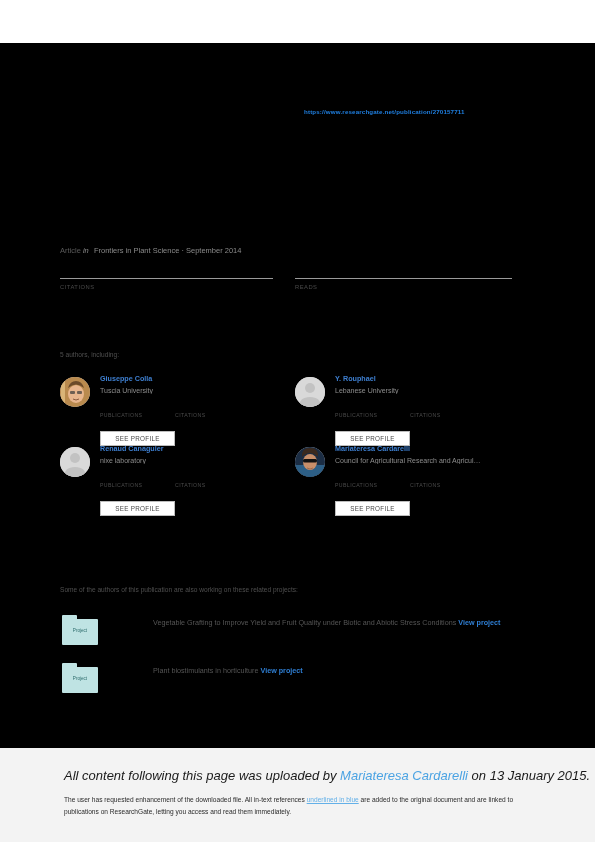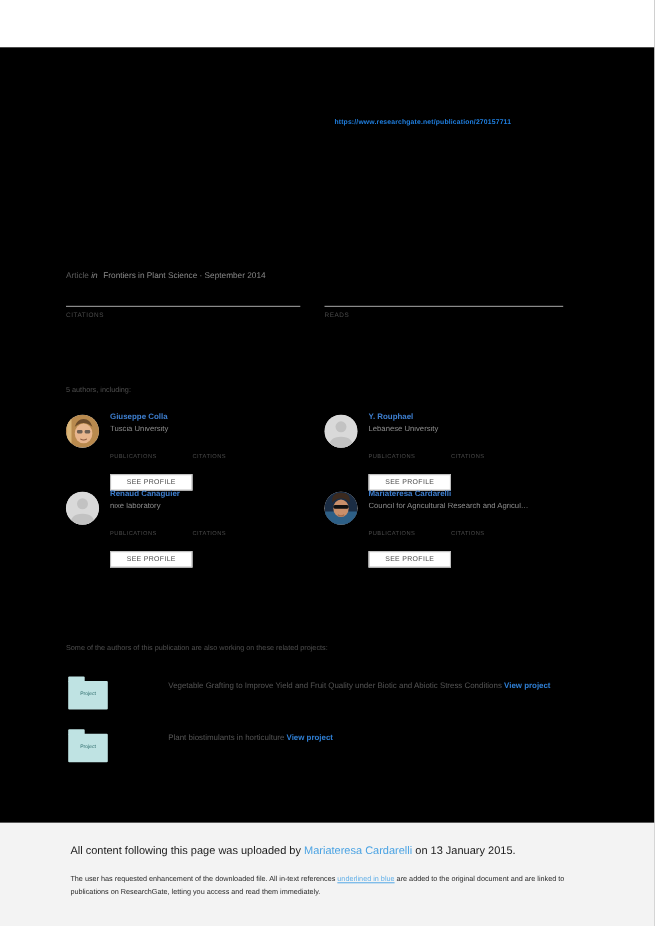--- a/index.html
+++ b/index.html
@@ -266,23 +266,24 @@
     left: 0;
     top: 748px;
     width: 595px;
     height: 94px;
     background: #f3f3f3;
   }
   .footer-main {
     position: absolute;
     left: 64px;
     top: 20px;
-    font-size: 10px;
+    font-size: 13px;
     color: #1a1a1a;
     white-space: nowrap;
+    font-style: italic;
   }
   .footer-main .f-author {
     color: #4ba3e3;
   }
   .footer-sub {
     position: absolute;
     left: 64px;
     top: 46px;
     width: 465px;
     font-size: 6.6px;

